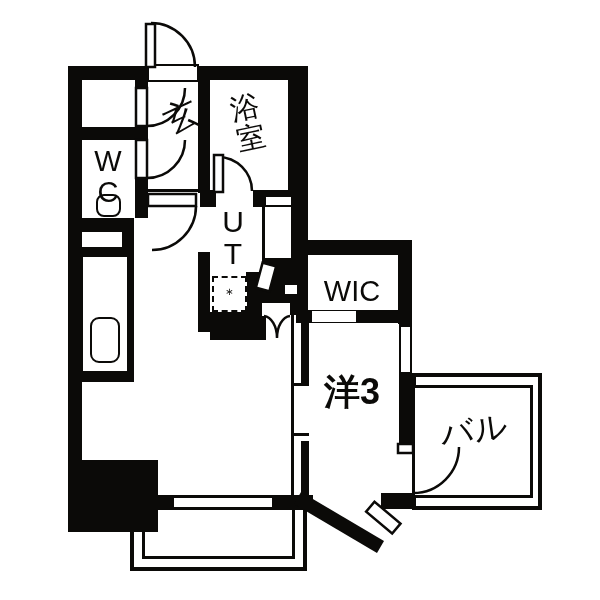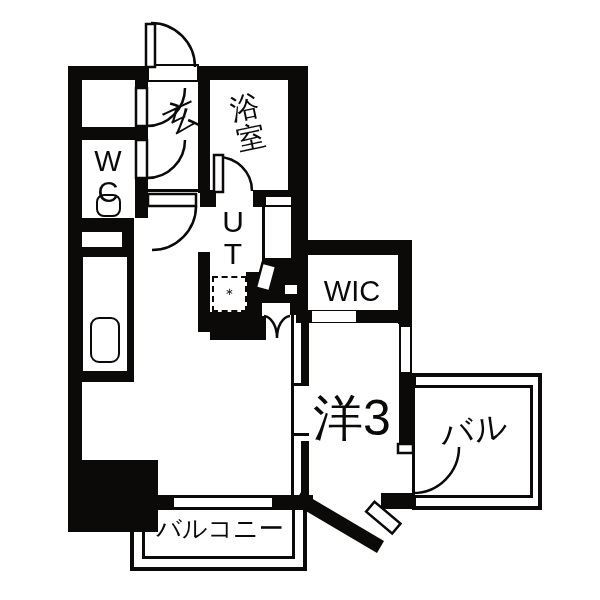--- a/index.html
+++ b/index.html
@@ -104,16 +104,15 @@
   </svg>
 
   <div class="lbl" style="left:158px;top:98px;width:46px;font-size:34px;transform:rotate(-25deg);">玄</div>
   <div class="lbl" style="left:228px;top:92px;width:40px;font-size:29px;transform:rotate(-12deg);">浴
 室</div>
   <div class="lbl" style="left:89px;top:146px;width:38px;font-size:29px;">W
 C</div>
   <div class="lbl" style="left:218px;top:206px;width:30px;font-size:30px;">U
 T</div>
   <div class="lbl" style="left:313px;top:268px;width:78px;font-size:29px;margin-top:8px;">WIC</div>
-  <div class="lbl" style="left:310px;top:392px;width:84px;font-size:50px;">洋3</div>
+  <div class="lbl" style="left:310px;top:373px;width:84px;font-size:36px;font-weight:bold;">洋3</div>
   <div class="lbl" style="left:428px;top:413px;width:92px;font-size:33px;transform:rotate(-8deg);">バル</div>
-  <div class="lbl" style="left:147px;top:515px;width:146px;font-size:25px;">バルコニー</div>
 </div>
 
 </body></html>

